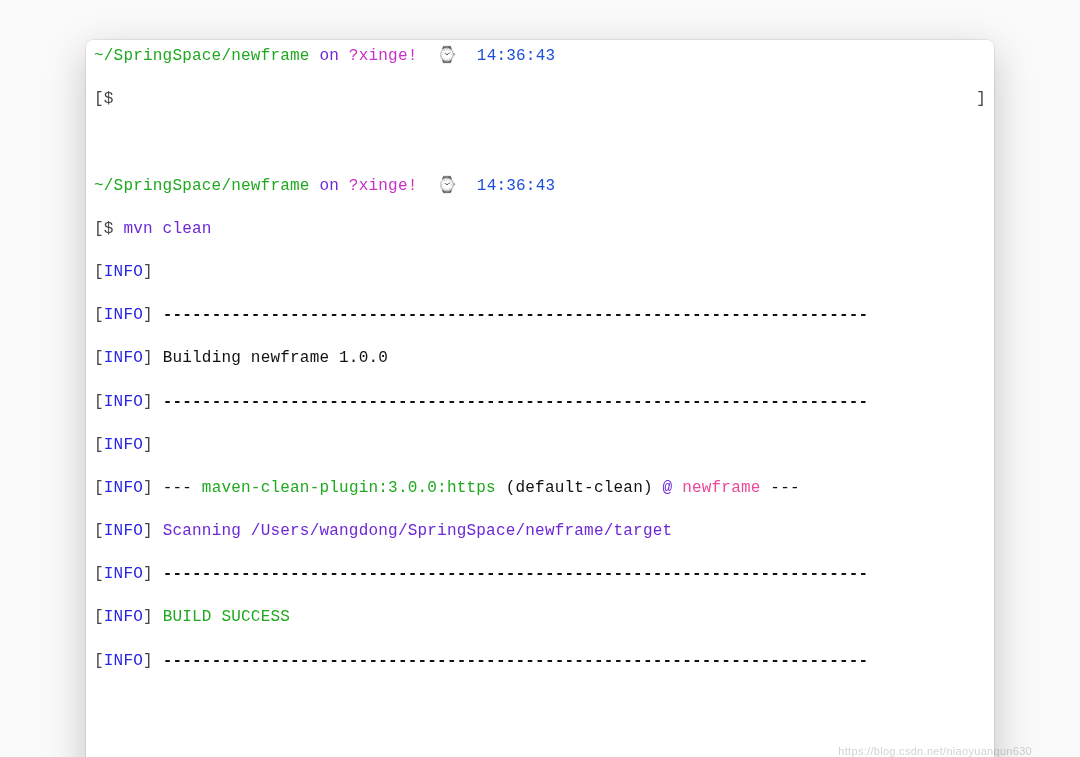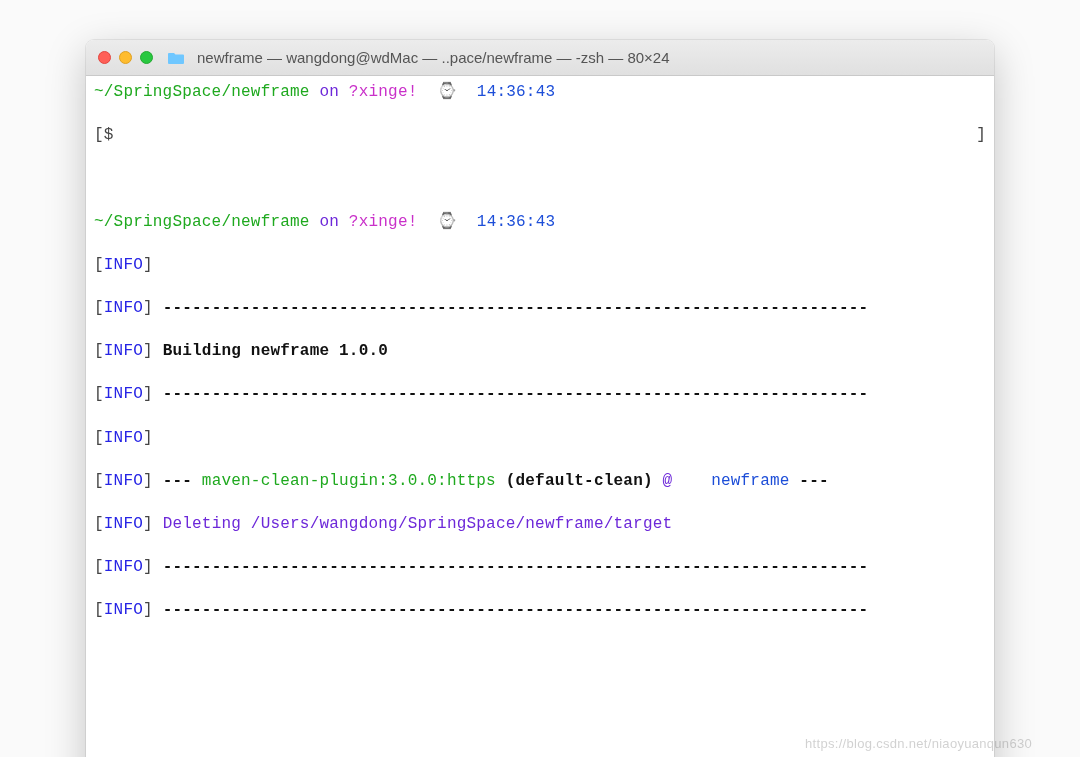--- a/index.html
+++ b/index.html
@@ -60,66 +60,55 @@
       min-height: 548px;
       white-space: pre;
       letter-spacing: 0.2px;
     }
     .terminal .row { display: block; }
     .bold { font-weight: 400; }
     .green { color: #1fa91f; }
     .magenta { color: #c930c9; }
     .brown { color: #1d4ed8; }
     .blue { color: #2624e5; }
-    .cyan { color: #1d4ed8; margin-left: 29px; }
+    .cyan { color: #ec4899; }
     .black { color: #6d28d9; }
     .lbrack { color: #444; }
-    .black-bold { color: #111; font-weight: 700; }
+    .black-bold { color: #111; font-weight: 400; }
     .watch { display: inline-block; color: #111; filter: grayscale(1);}
     .dashline { color: #111; font-weight: 700; }
     .watermark {
       position: absolute;
       right: 48px;
-      bottom: 6px;
+      bottom: 0;
       font-family: Arial, sans-serif;
-      font-size: 13px;
+      font-size: 11px;
       color: rgba(90,90,90,0.28);
       letter-spacing: 0.3px;
     }
   </style>
 </head>
 <body>
 
 <div class="window">
-  <div class="titlebar">
-    <div class="traffic-lights">
-      <div class="light red"></div>
-      <div class="light yellow"></div>
-      <div class="light green"></div>
-    </div>
-    <span class="folder-icon">
-      <svg width="18" height="14" viewBox="0 0 18 14">
-          <path d="M1 3 a1 1 0 0 1 1-1 h5 l1.5 1.5 H16 a1 1 0 0 1 1 1 V12 a1 1 0 0 1 -1 1 H2 a1 1 0 0 1 -1 -1 z" fill="#6fc7ff"></path>
-        </svg>
-    </span>
-    <div class="title-text">newframe — wangdong@wdMac — ..pace/newframe — -zsh — 80×24</div>
-  </div>
 
   <div class="terminal"><span class="row"><span class="green bold">~/SpringSpace/newframe</span><span class="black"> on </span><span class="magenta bold">?</span><span class="magenta">xinge!</span>  <span class="watch">⌚</span>  <span class="brown bold">14:36:43</span></span>
 <span class="row"><span class="lbrack">[$</span><span class="black"> </span><span style="float:right" class="lbrack">]</span></span>
 <span class="row"> </span>
 <span class="row"><span class="green bold">~/SpringSpace/newframe</span><span class="black"> on </span><span class="magenta bold">?</span><span class="magenta">xinge!</span>  <span class="watch">⌚</span>  <span class="brown bold">14:36:43</span></span>
+<span class="row"><span class="lbrack">[$</span><span class="black"> mvn clean</span></span>
 <span class="row"><span class="lbrack">[</span><span class="blue bold">INFO</span><span class="lbrack">]</span></span>
 <span class="row"><span class="lbrack">[</span><span class="blue bold">INFO</span><span class="lbrack">]</span><span class="dashline"> ------------------------------------------------------------------------</span></span>
 <span class="row"><span class="lbrack">[</span><span class="blue bold">INFO</span><span class="lbrack">]</span><span class="black-bold"> Building newframe 1.0.0</span></span>
 <span class="row"><span class="lbrack">[</span><span class="blue bold">INFO</span><span class="lbrack">]</span><span class="dashline"> ------------------------------------------------------------------------</span></span>
 <span class="row"><span class="lbrack">[</span><span class="blue bold">INFO</span><span class="lbrack">]</span></span>
 <span class="row"><span class="lbrack">[</span><span class="blue bold">INFO</span><span class="lbrack">]</span><span class="black-bold"> --- </span><span class="green">maven-clean-plugin:3.0.0:https</span><span class="black-bold"> (default-clean)</span><span class="black"> @ </span><span class="cyan">newframe</span><span class="black-bold"> ---</span></span>
-<span class="row"><span class="lbrack">[</span><span class="blue bold">INFO</span><span class="lbrack">]</span><span class="black"> Deleting /Users/wangdong/SpringSpace/newframe/target</span></span>
+<span class="row"><span class="lbrack">[</span><span class="blue bold">INFO</span><span class="lbrack">]</span><span class="black"> Scanning /Users/wangdong/SpringSpace/newframe/target</span></span>
 <span class="row"><span class="lbrack">[</span><span class="blue bold">INFO</span><span class="lbrack">]</span><span class="dashline"> ------------------------------------------------------------------------</span></span>
+<span class="row"><span class="lbrack">[</span><span class="blue bold">INFO</span><span class="lbrack">]</span><span class="green bold"> BUILD SUCCESS</span></span>
 <span class="row"><span class="lbrack">[</span><span class="blue bold">INFO</span><span class="lbrack">]</span><span class="dashline"> ------------------------------------------------------------------------</span></span>
 
 
 
 
 
 
 
 </div>
 </div>

